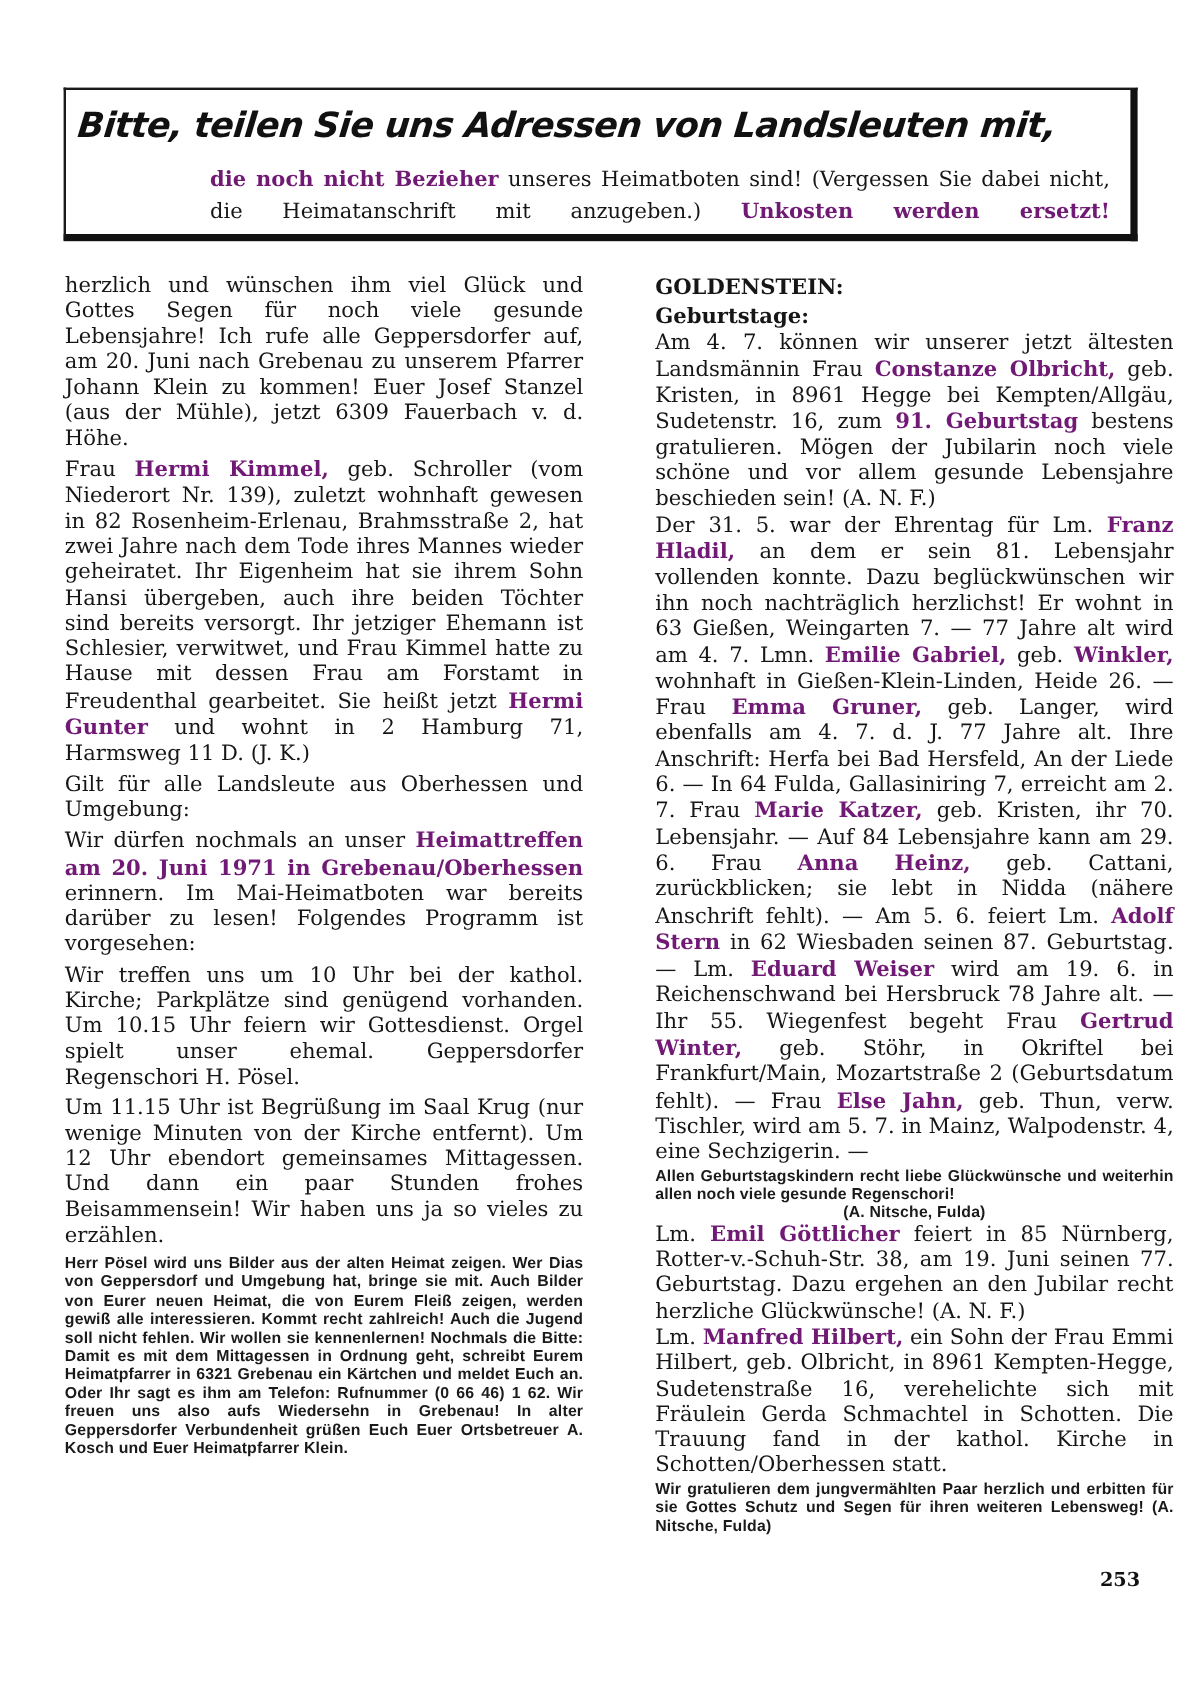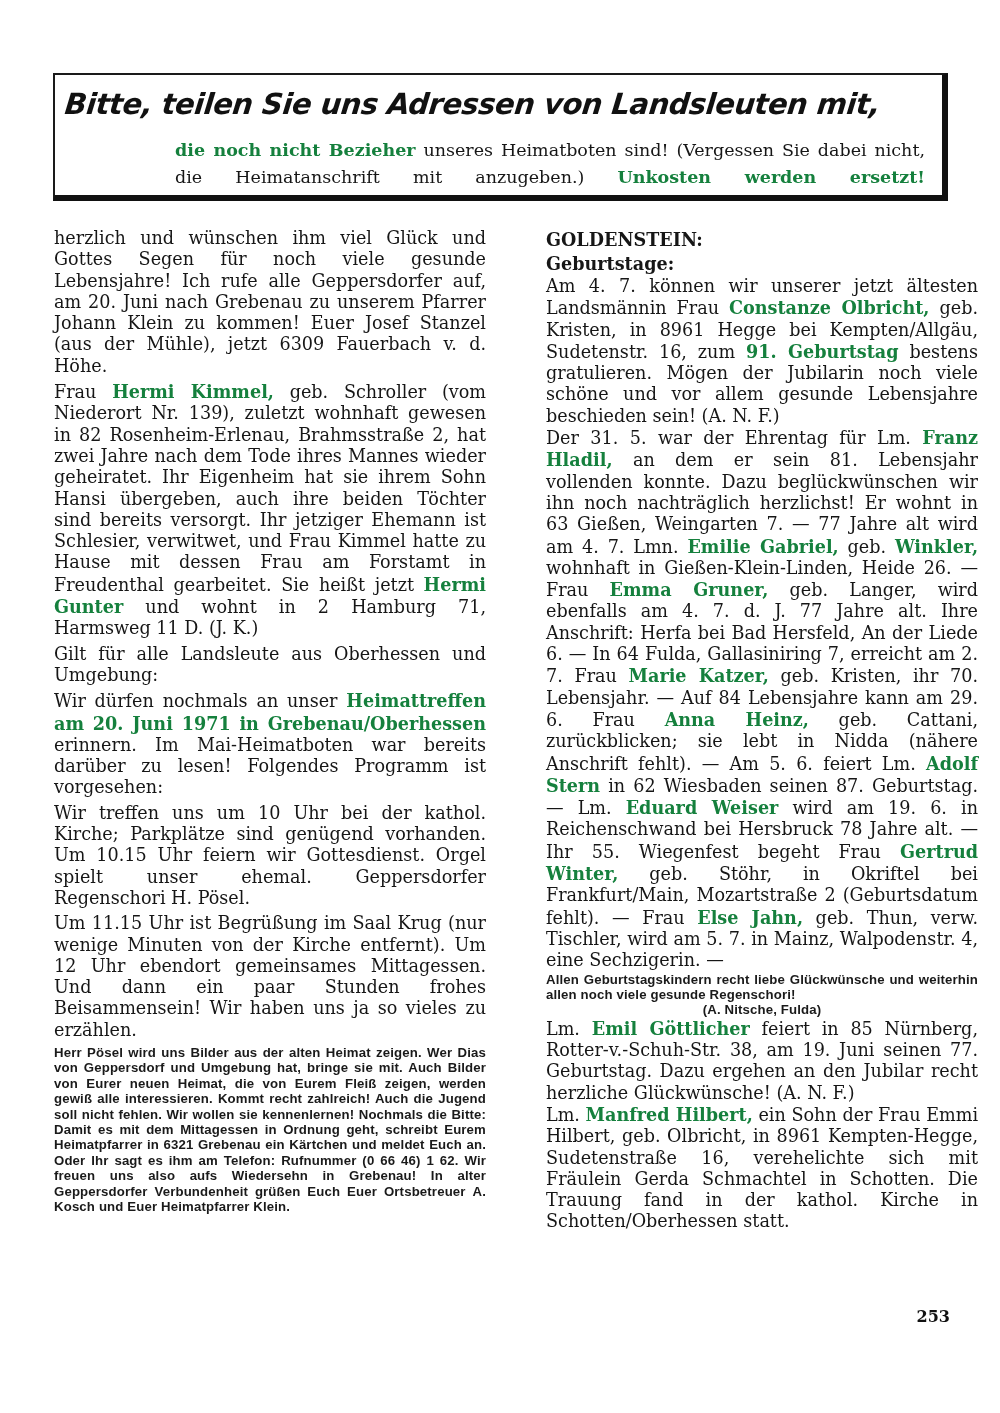--- a/index.html
+++ b/index.html
@@ -34,21 +34,21 @@
     .col-left { left: 54px; width: 432px; }
     .col-right { left: 546px; width: 432px; }
     .col p { margin: 0 0 4px 0; }
     .col p.tight { margin: 0; }
     .small {
       font-family: "Liberation Sans", sans-serif; font-weight: bold;
       font-size: 13.2px; line-height: 15.4px; letter-spacing: 0.15px;
       text-align: justify; color: #1a1a1a;
     }
     .small .sans-strong { font-weight: 900; }
-    b, .bold { font-weight: bold; color: #15803d; }
+    b, .bold { font-weight: bold; color: #701a75; }
     .heading { font-weight: bold; font-size: 17.6px; line-height: 24px; }
     .right-align { text-align: center; display: block; }
     .page-number {
       position: absolute; right: 50px; top: 1264px;
       font-family: "DejaVu Serif", serif; font-weight: bold; font-size: 16px; color: #111; margin-top: 43px;
     }
   </style>
 </head>
 <body>
 
@@ -68,15 +68,16 @@
 </div>
 
 <div class="col col-right">
   <div class="heading">GOLDENSTEIN:</div>
   <div class="heading">Geburtstage:</div>
   <p class="tight"><span>Am 4. 7. können wir unserer jetzt ältesten Landsmännin Frau </span><b>Constanze Olbricht,</b><span> geb. Kristen, in 8961 Hegge bei Kempten/Allgäu, Sudetenstr. 16, zum </span><b>91. Geburtstag</b><span> bestens gratulieren. Mögen der Jubilarin noch viele schöne und vor allem gesunde Lebensjahre beschieden sein! (A. N. F.)</span></p>
   <p class="tight"><span>Der 31. 5. war der Ehrentag für Lm. </span><b>Franz Hladil,</b><span> an dem er sein 81. Lebensjahr vollenden konnte. Dazu beglückwünschen wir ihn noch nachträglich herzlichst! Er wohnt in 63 Gießen, Weingarten 7. — 77 Jahre alt wird am 4. 7. Lmn. </span><b>Emilie Gabriel,</b><span> geb. </span><b>Winkler,</b><span> wohnhaft in Gießen-Klein-Linden, Heide 26. — Frau </span><b>Emma Gruner,</b><span> geb. Langer, wird ebenfalls am 4. 7. d. J. 77 Jahre alt. Ihre Anschrift: Herfa bei Bad Hersfeld, An der Liede 6. — In 64 Fulda, Gallasiniring 7, erreicht am 2. 7. Frau </span><b>Marie Katzer,</b><span> geb. Kristen, ihr 70. Lebensjahr. — Auf 84 Lebensjahre kann am 29. 6. Frau </span><b>Anna Heinz,</b><span> geb. Cattani, zurückblicken; sie lebt in Nidda (nähere Anschrift fehlt). — Am 5. 6. feiert Lm. </span><b>Adolf Stern</b><span> in 62 Wiesbaden seinen 87. Geburtstag. — Lm. </span><b>Eduard Weiser</b><span> wird am 19. 6. in Reichenschwand bei Hersbruck 78 Jahre alt. — Ihr 55. Wiegenfest begeht Frau </span><b>Gertrud Winter,</b><span> geb. Stöhr, in Okriftel bei Frankfurt/Main, Mozartstraße 2 (Geburtsdatum fehlt). — Frau </span><b>Else Jahn,</b><span> geb. Thun, verw. Tischler, wird am 5. 7. in Mainz, Walpodenstr. 4, eine Sechzigerin. —</span></p>
   <p class="small tight"><span>Allen Geburtstagskindern recht liebe Glückwünsche und weiterhin allen noch viele gesunde Regenschori!</span><span class="right-align">(A. Nitsche, Fulda)</span></p>
   <p class="tight"><span>Lm. </span><b>Emil Göttlicher</b><span> feiert in 85 Nürnberg, Rotter-v.-Schuh-Str. 38, am 19. Juni seinen 77. Geburtstag. Dazu ergehen an den Jubilar recht herzliche Glückwünsche! (A. N. F.)</span></p>
   <p class="tight"><span>Lm. </span><b>Manfred Hilbert,</b><span> ein Sohn der Frau Emmi Hilbert, geb. Olbricht, in 8961 Kempten-Hegge, Sudetenstraße 16, verehelichte sich mit Fräulein Gerda Schmachtel in Schotten. Die Trauung fand in der kathol. Kirche in Schotten/Oberhessen statt.</span></p>
+  <p class="small tight">Wir gratulieren dem jungvermählten Paar herzlich und erbitten für sie Gottes Schutz und Segen für ihren weiteren Lebensweg! (A. Nitsche, Fulda)</p>
 </div>
 
 <div class="page-number">253</div>
 
 </body></html>

